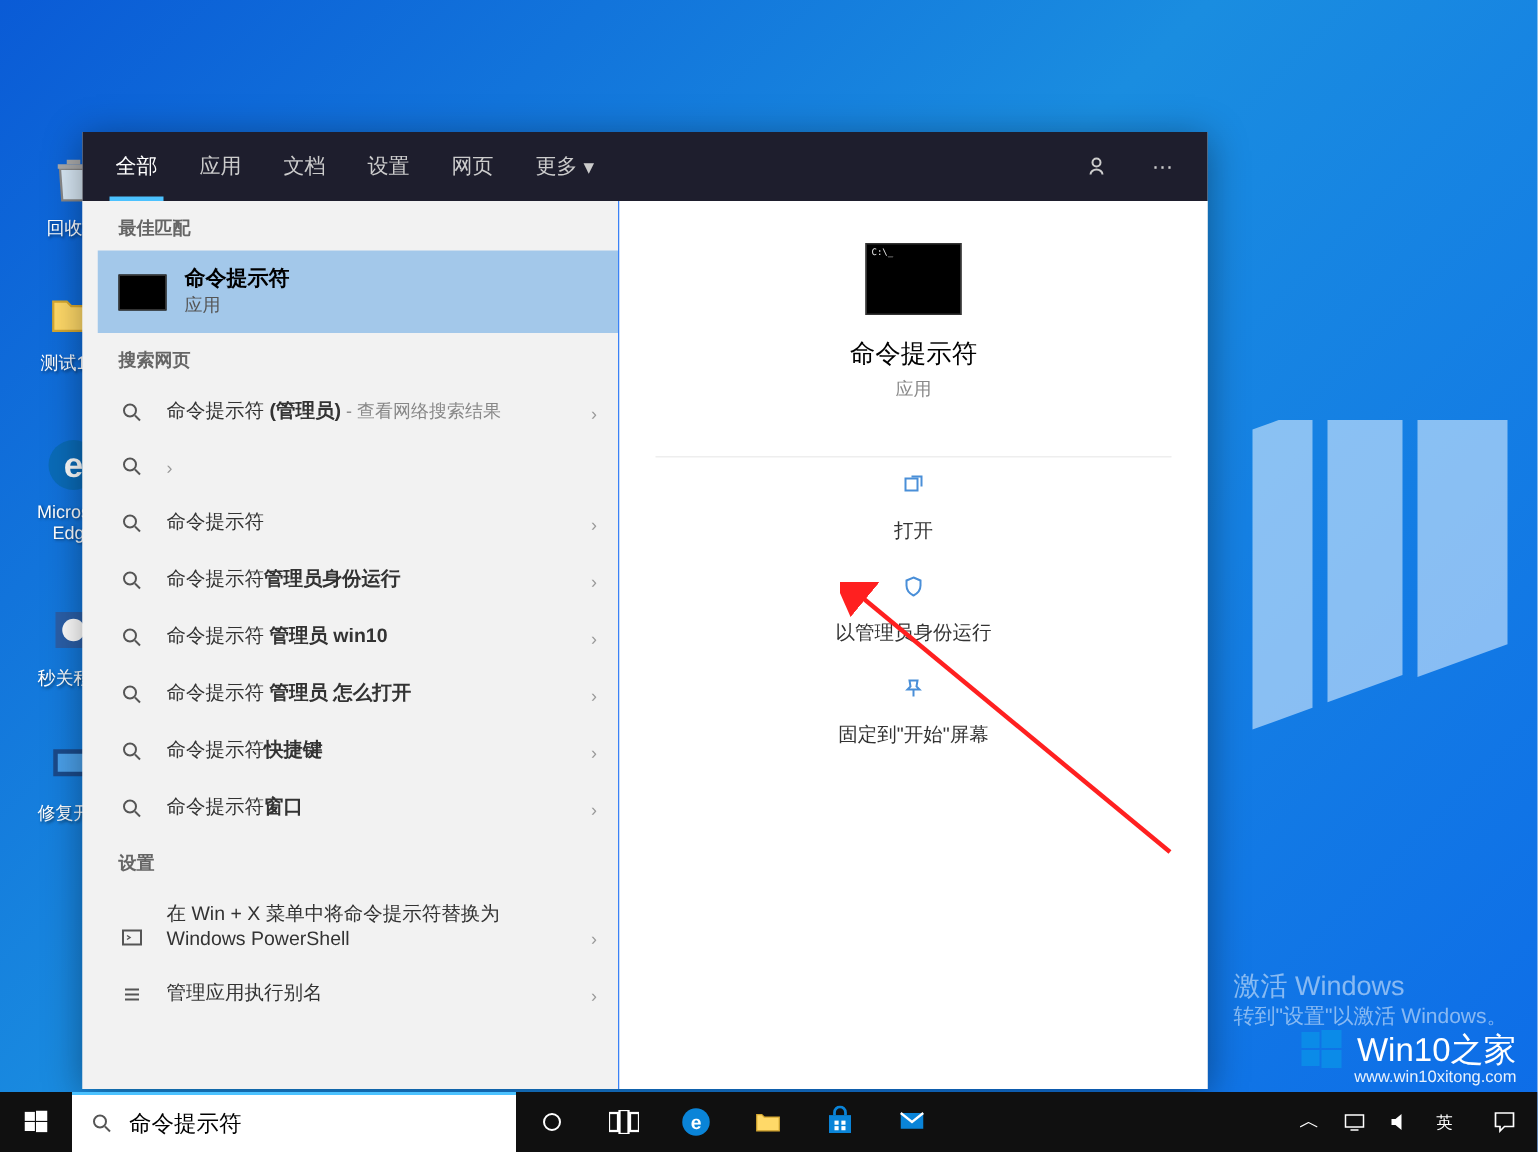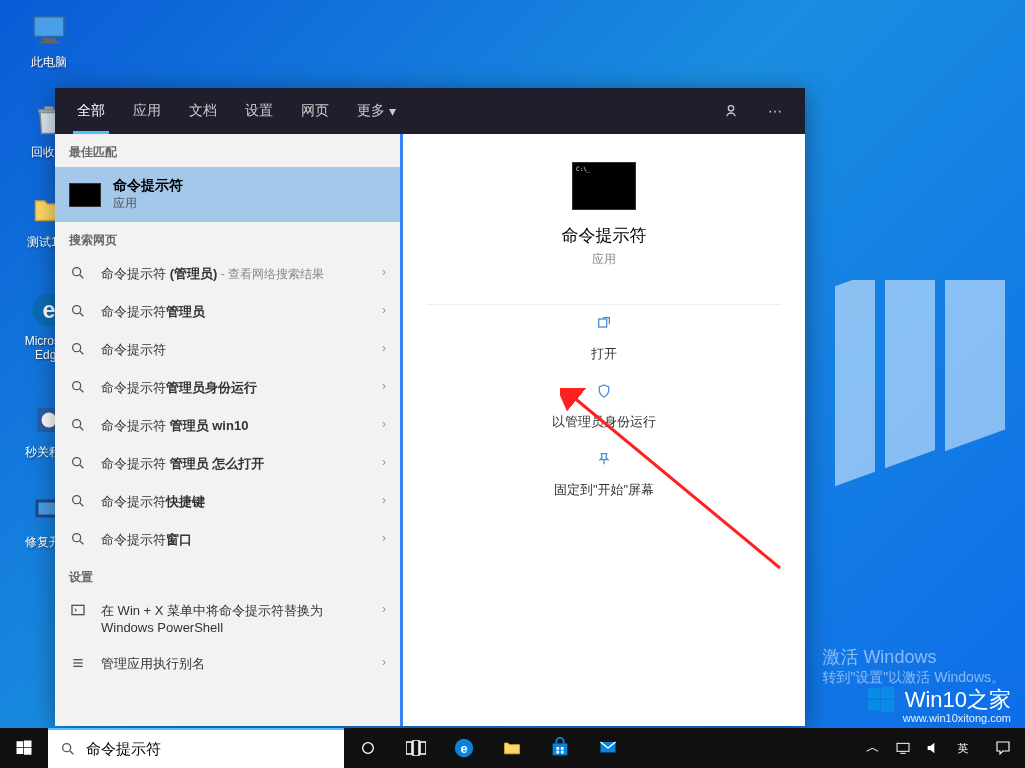--- a/index.html
+++ b/index.html
@@ -15,28 +15,28 @@
 .search-panel { position: absolute; left: 55px; top: 88px; width: 750px; height: 638px; background: #f2f2f2; box-shadow: 0 4px 24px rgba(0,0,0,0.4); display: flex; flex-direction: column; }
 .tab-bar { background: #1e1e2d; color: #fff; height: 46px; display: flex; align-items: center; padding: 0 8px; font-size: 14px; }
 .tab { padding: 0 14px; height: 46px; display: flex; align-items: center; cursor: pointer; position: relative; color: #ccc; }
 .tab.active { color: #fff; }
 .tab.active::after { content: ''; position: absolute; bottom: 0; left: 10px; right: 10px; height: 3px; background: #4cc2ff; }
 .tab-more { display: flex; align-items: center; gap: 4px; justify-content: flex-end; }
 .tab-spacer { flex: 1; }
 .tab-icon-btn { width: 44px; height: 46px; display: flex; align-items: center; justify-content: center; cursor: pointer; color: #ccc; }
 
 .panel-body { flex: 1; display: flex; background: #f2f2f2; overflow: hidden; }
-.results-col { width: 348px; background: #f2f2f2; overflow-y: auto; border-right: 3px solid #3b82f6; }
+.results-col { width: 348px; background: #f2f2f2; overflow-y: auto; border-right: 1px solid #3b82f6; margin-left: 10px; }
 .section-label { font-size: 12px; color: #666; padding: 10px 14px 6px; font-weight: 600; }
 .best-match { background: #a3c8ea; padding: 10px 14px; display: flex; gap: 12px; align-items: center; }
 .best-match .bm-icon { width: 32px; height: 24px; background: #000; border: 1px solid #333; }
 .best-match .bm-text .title { font-size: 14px; font-weight: 600; color: #000; }
 .best-match .bm-text .sub { font-size: 12px; color: #555; }
 
-.result-item { padding: 10px 14px; display: flex; align-items: flex-start; gap: 14px; cursor: pointer; position: relative; }
+.result-item { padding: 10px 14px; display: flex; align-items: flex-end; gap: 14px; cursor: pointer; position: relative; }
 .result-item .r-icon { width: 18px; display: flex; justify-content: center; color: #555; }
 .result-item .r-text { flex: 1; font-size: 13px; color: #333; }
 .result-item .r-text .hint { color: #888; font-size: 12px; }
 .result-item .chev { color: #999; font-size: 12px; }
 .result-item b { font-weight: 700; }
 
 .preview-col { flex: 1; background: #fff; padding: 28px 24px; display: flex; flex-direction: column; align-items: center; }
 .preview-icon { width: 64px; height: 48px; background: #000; border: 1px solid #333; margin-bottom: 14px; position: relative; }
 .preview-icon::before { content: 'C:\\_'; position: absolute; top: 2px; left: 3px; color: #eee; font-size: 6px; font-family: monospace; }
 .preview-title { font-size: 17px; color: #000; margin-bottom: 4px; }
@@ -77,30 +77,20 @@
 
 <svg class="beams" viewBox="0 0 200 220">
   <g fill="#e8f5ff" opacity="0.65">
     <rect x="10" y="10" width="40" height="200" transform="skewY(-20)"></rect>
     <rect x="60" y="0" width="50" height="210" transform="skewY(-20)"></rect>
     <rect x="120" y="5" width="60" height="210" transform="skewY(-20)"></rect>
   </g>
 </svg>
 
 <div class="desktop">
-  <div class="desktop-icon" style="left:14px;top:10px">
-    <div class="icon-img">
-        <svg viewBox="0 0 24 24" width="40" height="40">
-          <rect x="3" y="4" width="18" height="12" rx="1" fill="#4a9fe8" stroke="#2c6aa8"></rect>
-          <rect x="8" y="17" width="8" height="2" fill="#666"></rect>
-          <rect x="6" y="19" width="12" height="1" fill="#666"></rect>
-        </svg>
-      </div>
-    <div class="label">此电脑</div>
-  </div>
   <div class="desktop-icon" style="left:14px;top:100px">
     <div class="icon-img">
         <svg viewBox="0 0 24 24" width="36" height="40">
           <path d="M6 7 L18 7 L17 21 L7 21 Z" fill="#d8e8f5" stroke="#888"></path>
           <rect x="5" y="5" width="14" height="2" fill="#aaa"></rect>
           <rect x="9" y="3" width="6" height="2" fill="#aaa"></rect>
         </svg>
       </div>
     <div class="label">回收站</div>
   </div>
@@ -184,21 +174,20 @@
         <div class="r-text"><span>命令提示符 </span><b>(管理员)</b><span class="hint"> - 查看网络搜索结果</span></div>
         <div class="chev">›</div>
       </div>
       <div class="result-item">
         <div class="r-icon">
             <svg class="svg-icon" viewBox="0 0 24 24">
               <circle cx="10" cy="10" r="6" fill="none" stroke="currentColor" stroke-width="2"></circle>
               <line x1="15" y1="15" x2="20" y2="20" stroke="currentColor" stroke-width="2"></line>
             </svg>
           </div>
-        <div class="r-text"><span>命令提示符</span><b>管理员</b></div>
         <div class="chev">›</div>
       </div>
       <div class="result-item">
         <div class="r-icon">
             <svg class="svg-icon" viewBox="0 0 24 24">
               <circle cx="10" cy="10" r="6" fill="none" stroke="currentColor" stroke-width="2"></circle>
               <line x1="15" y1="15" x2="20" y2="20" stroke="currentColor" stroke-width="2"></line>
             </svg>
           </div>
         <div class="r-text"><span>命令提示符</span><b></b></div>

